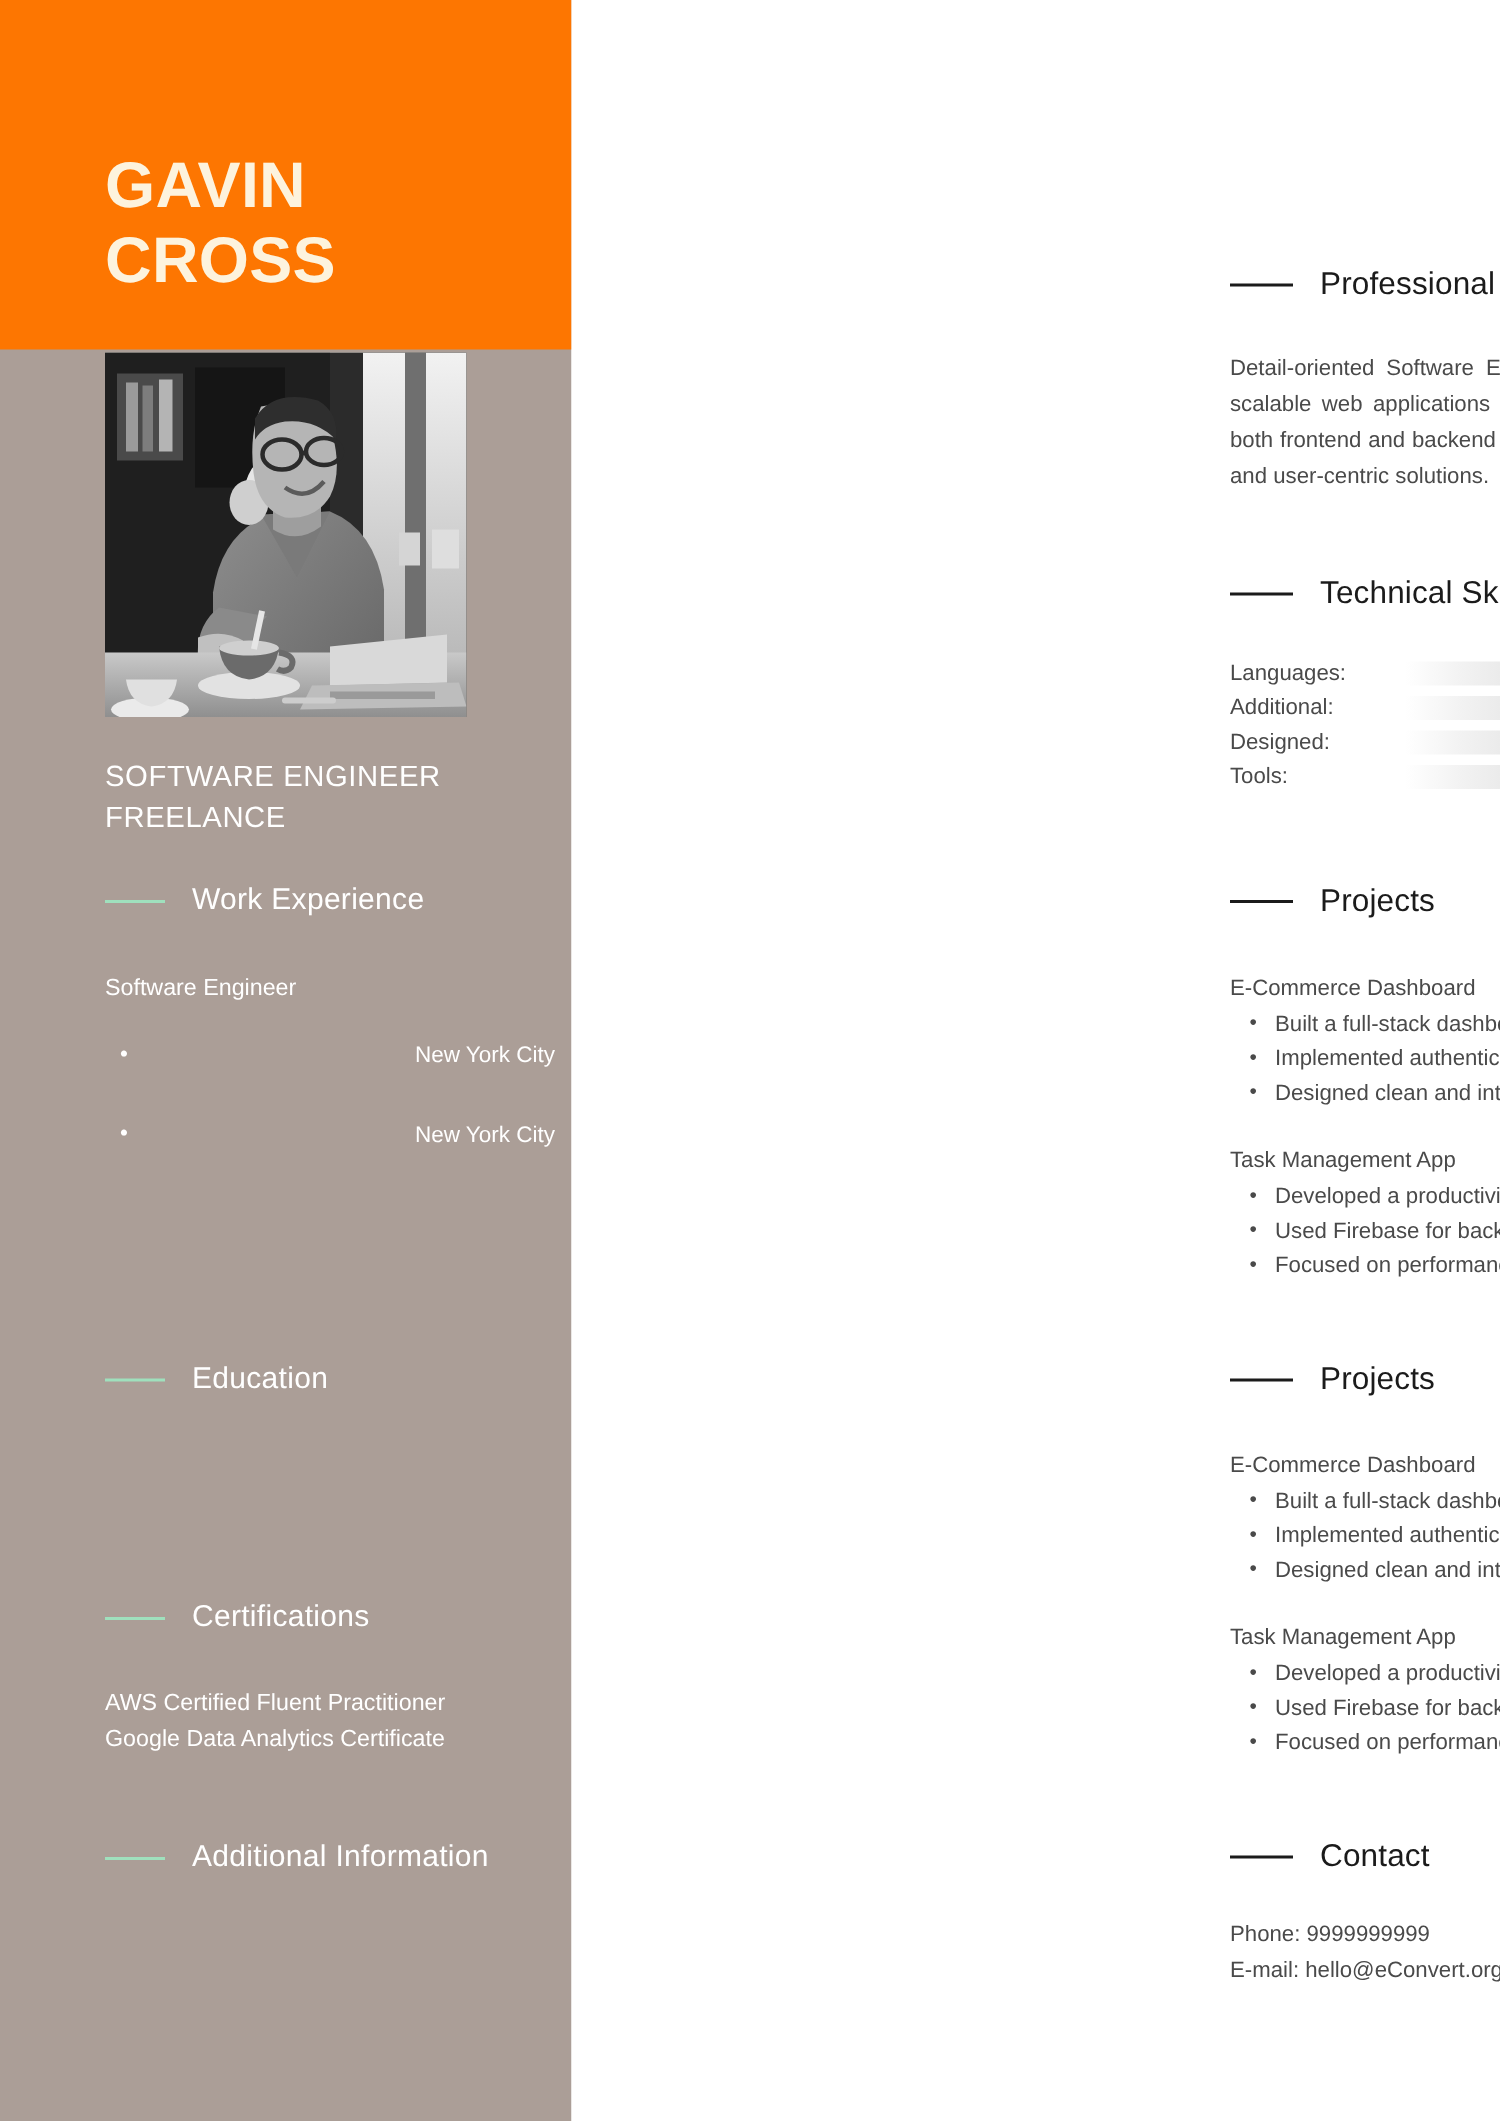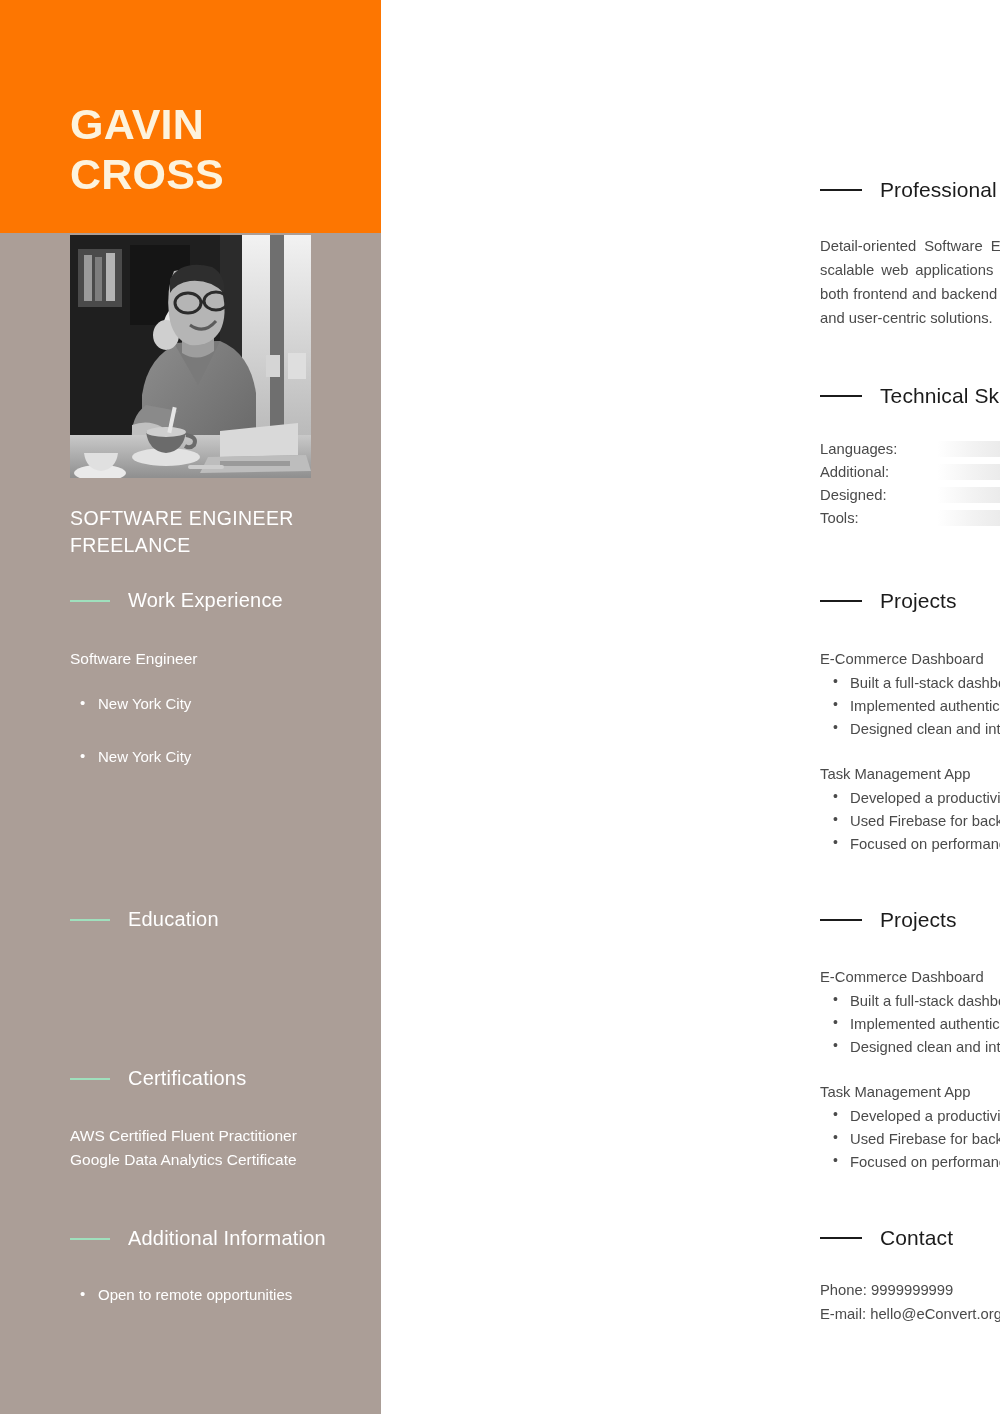--- a/index.html
+++ b/index.html
@@ -95,21 +95,21 @@
     color:#ffffff;
     font-size:15px;
     line-height:1.55;
   }
   .side-list li::before {
     content:"\2022";
     position:absolute;
     left:10px; top:-1px;
     font-size:15px;
   }
-  .side-list.spaced li { margin-bottom:30px; }
+  .side-list.spaced li { margin-bottom:30px;text-align:right; }
 
   
   .main { position:absolute; left:381px; top:0; width:619px; height:1414px; background:#fff; }
 
   .main-head {
     position:absolute;
     display:flex;
     align-items:center;
     gap:18px;
   }
@@ -288,21 +288,20 @@
     <span class="txt">Certifications</span>
   </div>
   <div class="side-body bigger" style="top:1124px; white-space:pre-line;">AWS Certified Fluent Practitioner
 Google Data Analytics Certificate</div>
 
   <div class="side-head" style="top:1227px;">
     <span class="dash"></span>
     <span class="txt">Additional Information</span>
   </div>
   <ul class="side-list" style="position:absolute; left:70px; top:1283px; width:310px;">
-    <li>Open to remote opportunities</li>
   </ul>
 </div>
 
 <div class="main">
 
   <div class="main-head" style="left:439px; top:178px;">
     <span class="dash"></span>
     <span class="txt">Professional Summary</span>
   </div>
   <div class="summary">Detail-oriented Software Engineer with 3+ years of experience building scalable web applications and improving system performance. Skilled in both frontend and backend development with a strong focus on clean code and user-centric solutions.</div>

